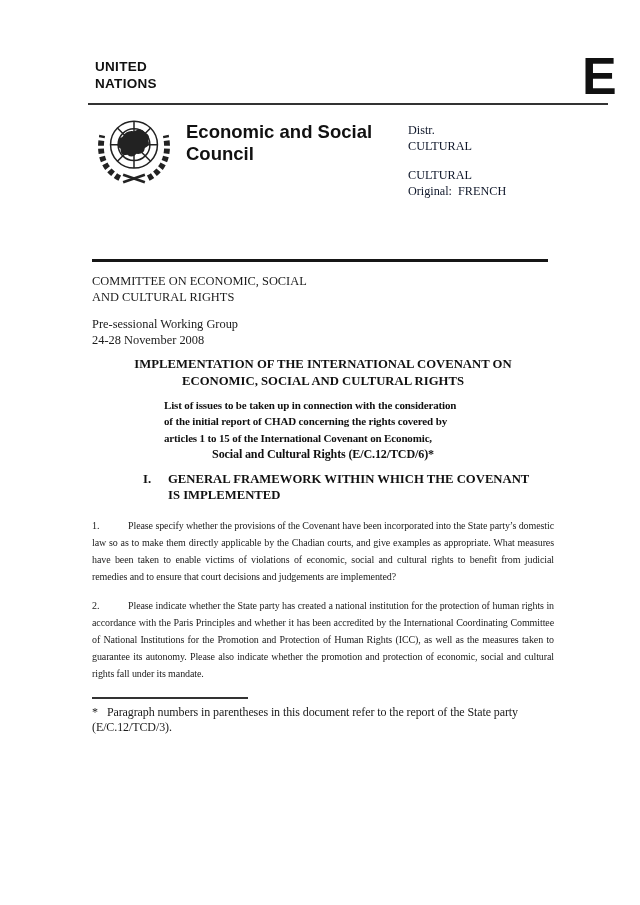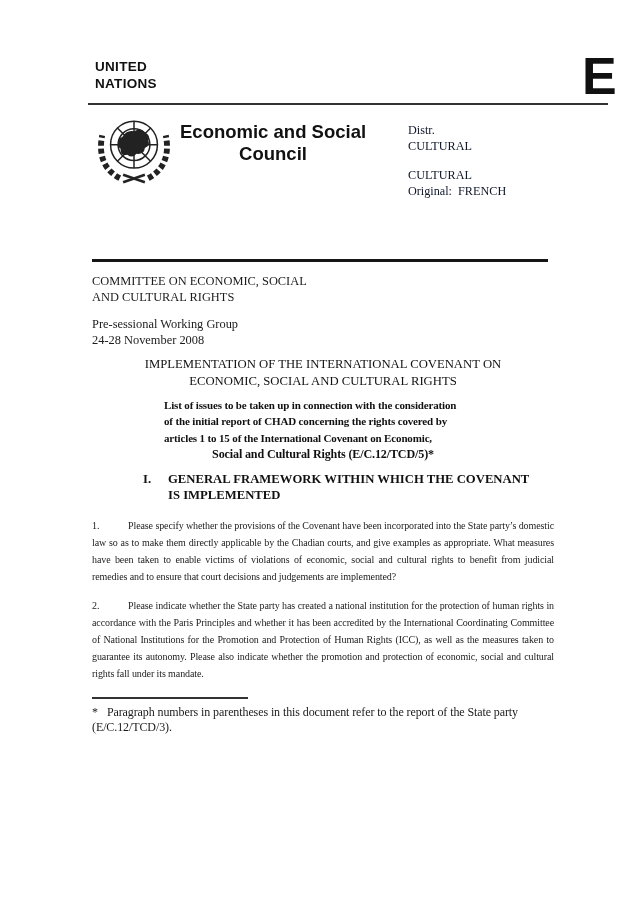--- a/index.html
+++ b/index.html
@@ -23,23 +23,23 @@
     position:absolute; left:582px; top:50px;
     font-family:"Liberation Sans", sans-serif;
     font-weight:bold; font-size:52px; line-height:52px; color:#111;
   }
   .rule-top {
     position:absolute; left:88px; top:103px;
     width:520px; height:2px; background:#333;
   }
   .emblem { position:absolute; left:92px; top:112px; }
   .council-name {
-    position:absolute; left:180px; top:121px;
+    position:absolute; left:186px; top:121px;
     font-family:"Liberation Sans", sans-serif;
-    font-weight:bold; font-size:18.5px; line-height:22px; color:#111;text-align:center;
+    font-weight:bold; font-size:18.5px; line-height:22px; color:#111;
   }
   .distr-block {
     position:absolute; left:408px; top:123px;
     font-size:12.2px; line-height:15.5px; color:#0f172a;
   }
   .distr-block .grp { margin-bottom:14px; }
   .distr-block span { display:block; white-space:pre; }
   .rule-thick {
     position:absolute; left:92px; top:259px;
     width:456px; height:3px; background:#161616;
@@ -47,21 +47,21 @@
   
   .body-flow {
     position:absolute; left:92px; top:274px; width:462px;
     font-size:12.4px; color:#1b1b1b;
   }
   .committee, .working-group { font-size:12.4px; line-height:15.5px; }
   .working-group { margin-top:12px; }
   .committee span, .working-group span { display:block; }
   .doc-title {
     margin-top:8px; text-align:center;
-    font-weight:normal; font-size:12.7px; line-height:16.5px; color:#111;
+    font-weight:bold; font-size:12.7px; line-height:16.5px; color:#111;
   }
   .doc-title span { display:block; }
   .doc-subtitle {
     margin-top:8px; margin-left:72px;
     font-weight:bold; font-size:11px; line-height:16.3px;
     letter-spacing:-.15px; color:#111;
   }
   .doc-subtitle span { display:block; }
   .subtitle-last {
     margin-top:0; text-align:center;
@@ -161,21 +161,21 @@
     <div class="doc-title">
       <span>IMPLEMENTATION OF THE INTERNATIONAL COVENANT ON</span>
       <span>ECONOMIC, SOCIAL AND CULTURAL RIGHTS</span>
     </div>
 
     <div class="doc-subtitle">
       <span>List of issues to be taken up in connection with the consideration</span>
       <span>of the initial report of CHAD concerning the rights covered by</span>
       <span>articles 1 to 15 of the International Covenant on Economic,</span>
     </div>
-    <div class="subtitle-last">Social and Cultural Rights (E/C.12/TCD/5)*</div>
+    <div class="subtitle-last">Social and Cultural Rights (E/C.12/TCD/6)*</div>
 
     <div class="section-heading">
       <span class="numeral">I.</span>
       <span class="heading-text">
         <span>GENERAL FRAMEWORK WITHIN WHICH THE COVENANT</span>
         <span>IS IMPLEMENTED</span>
       </span>
     </div>
 
     <p class="para"><span class="pnum">1.</span><span>Please specify whether the provisions of the Covenant have been incorporated into the State party’s domestic law so as to make them directly applicable by the Chadian courts, and give examples as appropriate. What measures have been taken to enable victims of violations of economic, social and cultural rights to benefit from judicial remedies and to ensure that court decisions and judgements are implemented?</span></p>

